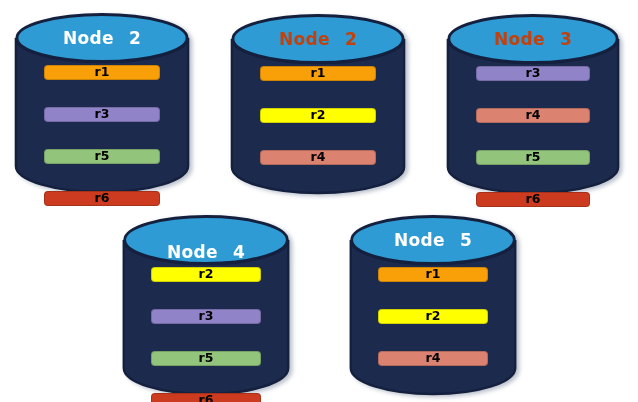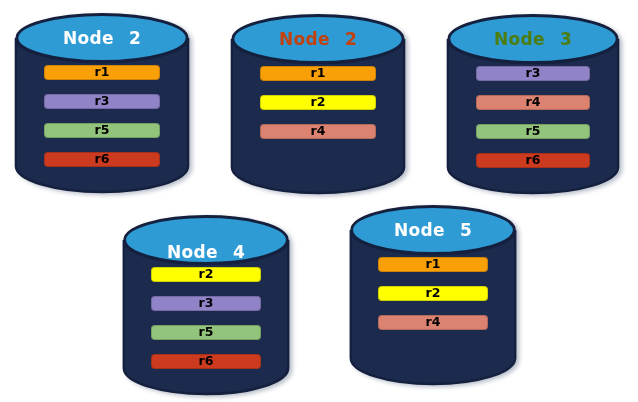--- a/index.html
+++ b/index.html
@@ -22,21 +22,21 @@
     color: #ffffff;
     font-weight: bold;
     font-size: 17px;
     word-spacing: 9px;
     letter-spacing: 0.3px;
     user-select: none;
   }
   .bars {
     position: absolute; top: 57px; left: 0; right: 0;
     display: flex; flex-direction: column; align-items: center;
-    gap: 14px;
+    gap: 27px;
   }
   .bar {
     width: 64%; height: 15px;
     border-radius: 4px;
     display: flex; align-items: center; justify-content: center;
     font-size: 12.5px; font-weight: bold; color: #000;
     border: 1px solid rgba(0,0,0,0.18);
     box-sizing: border-box;
     line-height: 1;
   }
@@ -68,42 +68,42 @@
         <div class="bar" style="background: rgb(249, 160, 8); color: rgb(0, 0, 0);">r1</div>
         <div class="bar" style="background: rgb(255, 255, 0); color: rgb(0, 0, 0);">r2</div>
         <div class="bar" style="background: rgb(220, 130, 112); color: rgb(0, 0, 0);">r4</div>
       </div>
     </div>
     <div class="node" style="left: 444px; top: 9px; width: 178px; height: 188px;">
       <svg viewBox="0 0 184 188" preserveAspectRatio="none" class="can-svg">
         <path d="M4 30 V158 A88 26 0 0 0 180 158 V30 A88 24 0 0 1 4 30 Z" fill="#1C2A4E" stroke="#14203E" stroke-width="2.5"></path>
         <ellipse cx="92" cy="30" rx="87" ry="23.5" fill="#2E9BD5" stroke="#14203E" stroke-width="3"></ellipse>
       </svg>
-      <div class="node-title" style="color: #4d7c0f;">Node 3</div>
+      <div class="node-title" style="color: #c2410c;">Node 3</div>
       <div class="bars">
         <div class="bar" style="background: rgb(145, 131, 200); color: rgb(0, 0, 0);">r3</div>
         <div class="bar" style="background: rgb(220, 130, 112); color: rgb(0, 0, 0);">r4</div>
         <div class="bar" style="background: rgb(146, 196, 124); color: rgb(0, 0, 0);">r5</div>
         <div class="bar" style="background: rgb(204, 59, 31); color: rgb(0, 0, 0);">r6</div>
       </div>
     </div>
     <div class="node" style="left: 120px; top: 210px; width: 172px; height: 188px;">
       <svg viewBox="0 0 184 188" preserveAspectRatio="none" class="can-svg">
         <path d="M4 30 V158 A88 26 0 0 0 180 158 V30 A88 24 0 0 1 4 30 Z" fill="#1C2A4E" stroke="#14203E" stroke-width="2.5"></path>
         <ellipse cx="92" cy="30" rx="87" ry="23.5" fill="#2E9BD5" stroke="#14203E" stroke-width="3"></ellipse>
       </svg>
       <div class="node-title" style="color: rgb(255, 255, 255); margin-top: 12px;">Node 4</div>
       <div class="bars">
         <div class="bar" style="background: rgb(255, 255, 0); color: rgb(0, 0, 0);">r2</div>
         <div class="bar" style="background: rgb(145, 131, 200); color: rgb(0, 0, 0);">r3</div>
         <div class="bar" style="background: rgb(146, 196, 124); color: rgb(0, 0, 0);">r5</div>
         <div class="bar" style="background: rgb(204, 59, 31); color: rgb(0, 0, 0);">r6</div>
       </div>
     </div>
-    <div class="node" style="left: 347px; top: 200px; width: 172px; height: 188px;">
+    <div class="node" style="left: 347px; top: 210px; width: 172px; height: 188px;">
       <svg viewBox="0 0 184 188" preserveAspectRatio="none" class="can-svg">
         <path d="M4 30 V158 A88 26 0 0 0 180 158 V30 A88 24 0 0 1 4 30 Z" fill="#1C2A4E" stroke="#14203E" stroke-width="2.5"></path>
         <ellipse cx="92" cy="30" rx="87" ry="23.5" fill="#2E9BD5" stroke="#14203E" stroke-width="3"></ellipse>
       </svg>
       <div class="node-title" style="color: rgb(255, 255, 255);">Node 5</div>
       <div class="bars">
         <div class="bar" style="background: rgb(249, 160, 8); color: rgb(0, 0, 0);">r1</div>
         <div class="bar" style="background: rgb(255, 255, 0); color: rgb(0, 0, 0);">r2</div>
         <div class="bar" style="background: rgb(220, 130, 112); color: rgb(0, 0, 0);">r4</div>
       </div>

